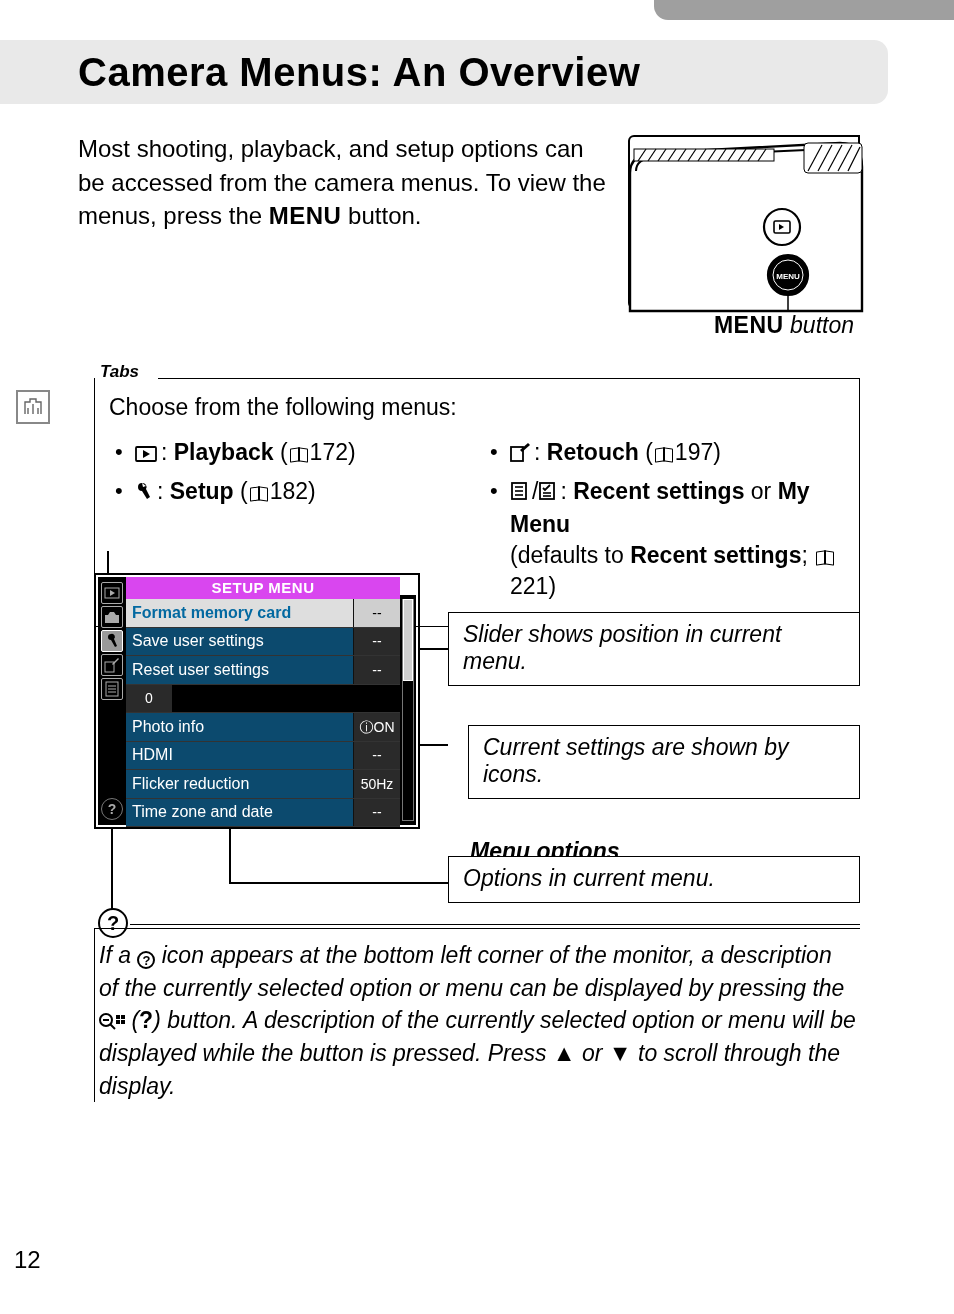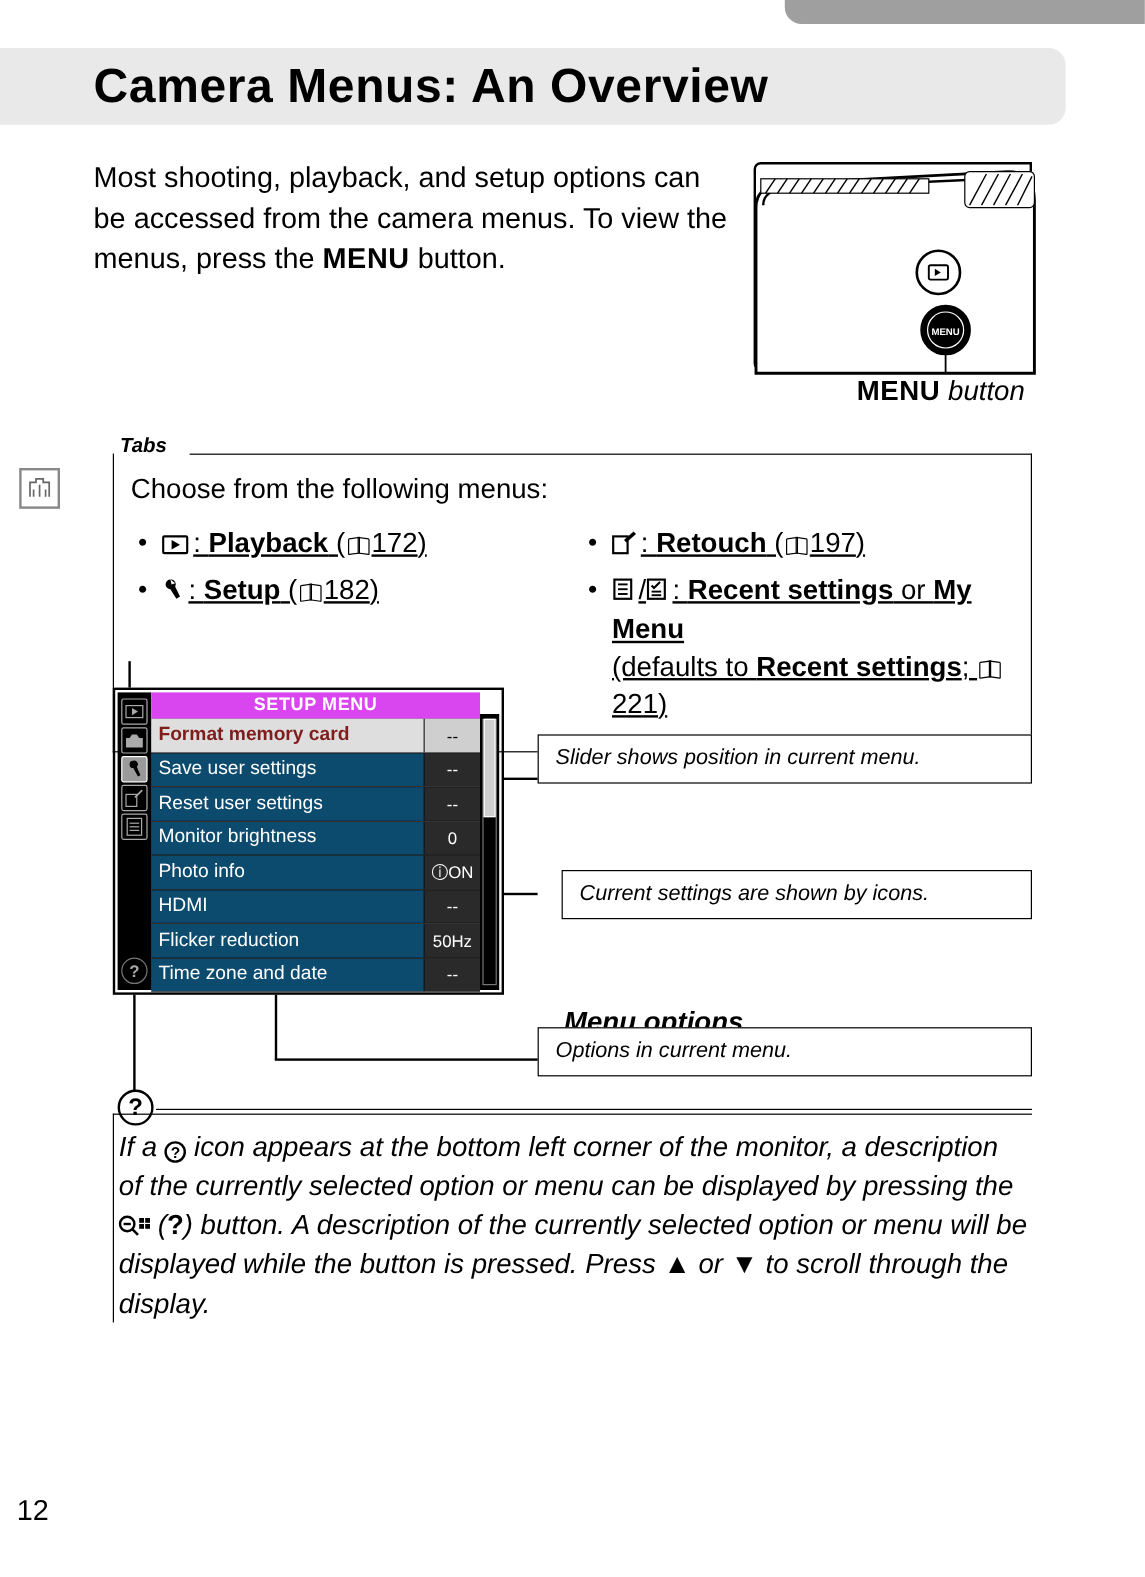--- a/index.html
+++ b/index.html
@@ -20,21 +20,21 @@
   .cam-diagram { position:absolute; right:94px; top:135px; width:232px; height:174px; border:2.5px solid #000; border-top-left-radius:6px; border-bottom-left-radius:6px; background:#fff;}
   .cam-caption { position:absolute; right:100px; top:312px; font-style:italic; font-size:23px;}
   .cam-caption .menu-word { font-style:normal;}
   
   .side-icon { position:absolute; left:16px; top:390px; width:34px; height:34px; border:2px solid #888; display:flex; align-items:center; justify-content:center; font-size:18px; background:#fff; color:#555;}
 
   .tabs-heading { position:absolute; left:100px; top:362px; font-weight:700; font-style:italic; font-size:17px;}
   .tabs-rule { position:absolute; left:158px; top:378px; right:94px; border-top:1.5px solid #000;}
   .tabs-box { position:absolute; left:94px; top:378px; right:94px; border:1.5px solid #000; border-top:none; padding:16px 14px 18px 14px; font-size:23px;}
   .tabs-box .choose { margin-bottom:10px;}
-  .menu-cols { display:flex; gap:14px;text-decoration:underline;}
+  .menu-cols { display:flex; gap:14px;}
   .menu-col { flex:1;}
   .menu-col ul { list-style:none; padding-left:4px;}
   .menu-col li { position:relative; padding-left:22px; margin:6px 0; line-height:1.35;}
   .menu-col li::before { content:"•"; position:absolute; left:2px; top:0; font-size:22px;}
   .mi-icon { display:inline-block; vertical-align:-2px; margin-right:4px;}
   .book-icon { display:inline-block; width:18px; height:13px; position:relative; vertical-align:-1px; margin:0 2px;}
   .book-icon::before { content:""; position:absolute; left:0; top:0; width:8px; height:12px; border:1.3px solid #000; border-radius:1px 0 0 1px; transform:skewY(-8deg);}
   .book-icon::after  { content:""; position:absolute; right:0; top:0; width:8px; height:12px; border:1.3px solid #000; border-radius:0 1px 1px 0; transform:skewY(8deg);}
 
   
@@ -44,26 +44,26 @@
   .sm-ticon { width:22px; height:22px; margin:2px auto; border:1.5px solid #aaa; border-radius:2px; display:flex; align-items:center; justify-content:center;}
   .sm-ticon.sel { background:#9a9a9a; border-color:#fff;}
   .sm-scroll { position:absolute; right:2px; top:20px; width:16px; bottom:2px; background:#000;}
   .sm-scroll .track { position:absolute; left:2px; right:2px; top:4px; bottom:4px; border:1px solid #777;}
   .sm-scroll .thumb { position:absolute; left:3px; right:3px; top:4px; height:82px; background:#cfcfcf; border:1px solid #fff;}
   .sm-head { position:absolute; left:30px; right:18px; top:2px; height:22px; background:#d946ef; color:#fff; text-align:center; font:700 15px/22px Arial; letter-spacing:0.5px;}
   .sm-body { position:absolute; left:30px; right:18px; top:24px; bottom:2px; background:#000;}
   .sm-row { height:28.5px; display:flex; align-items:center; color:#fff; font:400 16px/1 "Arial"; border-bottom:1px solid #333;}
   .sm-row .lab { flex:1; background:#0c4a6e; height:100%; display:flex; align-items:center; padding-left:6px; border-right:1px solid #111;}
   .sm-row .val { width:46px; text-align:center; font-size:14px; background:#2a2a2a; height:100%; display:flex; align-items:center; justify-content:center;}
-  .sm-row.sel .lab { background:#dedede; color:#7f1d1d; font-weight:600;text-align:center;}
+  .sm-row.sel .lab { background:#dedede; color:#0369a1; font-weight:600;text-align:center;}
   .sm-row.sel .val { background:#cfcfcf; color:#000;}
   .sm-help { width:22px; height:22px; margin:2px auto; border:1.5px solid #777; border-radius:50%; color:#aaa; font:700 14px/20px Arial; text-align:center;}
 
   
-  .callout { position:absolute; border:1.5px solid #000; font-style:italic; font-size:18px; padding:8px 14px 10px 14px; background:#fff;}
+  .callout { position:absolute; border:1.5px solid #000; font-style:italic; font-size:23px; padding:8px 14px 10px 14px; background:#fff;}
   #co-slider { left:448px; top:612px; right:94px;}
   #co-current{ left:468px; top:725px; right:94px;}
   #co-options{ left:448px; top:856px; right:94px;}
   .co-heading { position:absolute; font-weight:700; font-style:italic; font-size:23px; background:#fff; padding:0 4px;}
 
   
   .lead { position:absolute; background:#000;}
 
   
   .help-q { position:absolute; left:98px; top:908px; width:30px; height:30px; border:2.5px solid #000; border-radius:50%; font:800 20px/27px Arial; text-align:center;}
@@ -233,21 +233,20 @@
         </div>
         <div class="sm-row">
           <div class="lab">Save user settings</div>
           <div class="val">--</div>
         </div>
         <div class="sm-row">
           <div class="lab">Reset user settings</div>
           <div class="val">--</div>
         </div>
         <div class="sm-row">
-          <div class="lab">Monitor brightness</div>
           <div class="val">0</div>
         </div>
         <div class="sm-row">
           <div class="lab">Photo info</div>
           <div class="val">ⓘON</div>
         </div>
         <div class="sm-row">
           <div class="lab">HDMI</div>
           <div class="val">--</div>
         </div>

